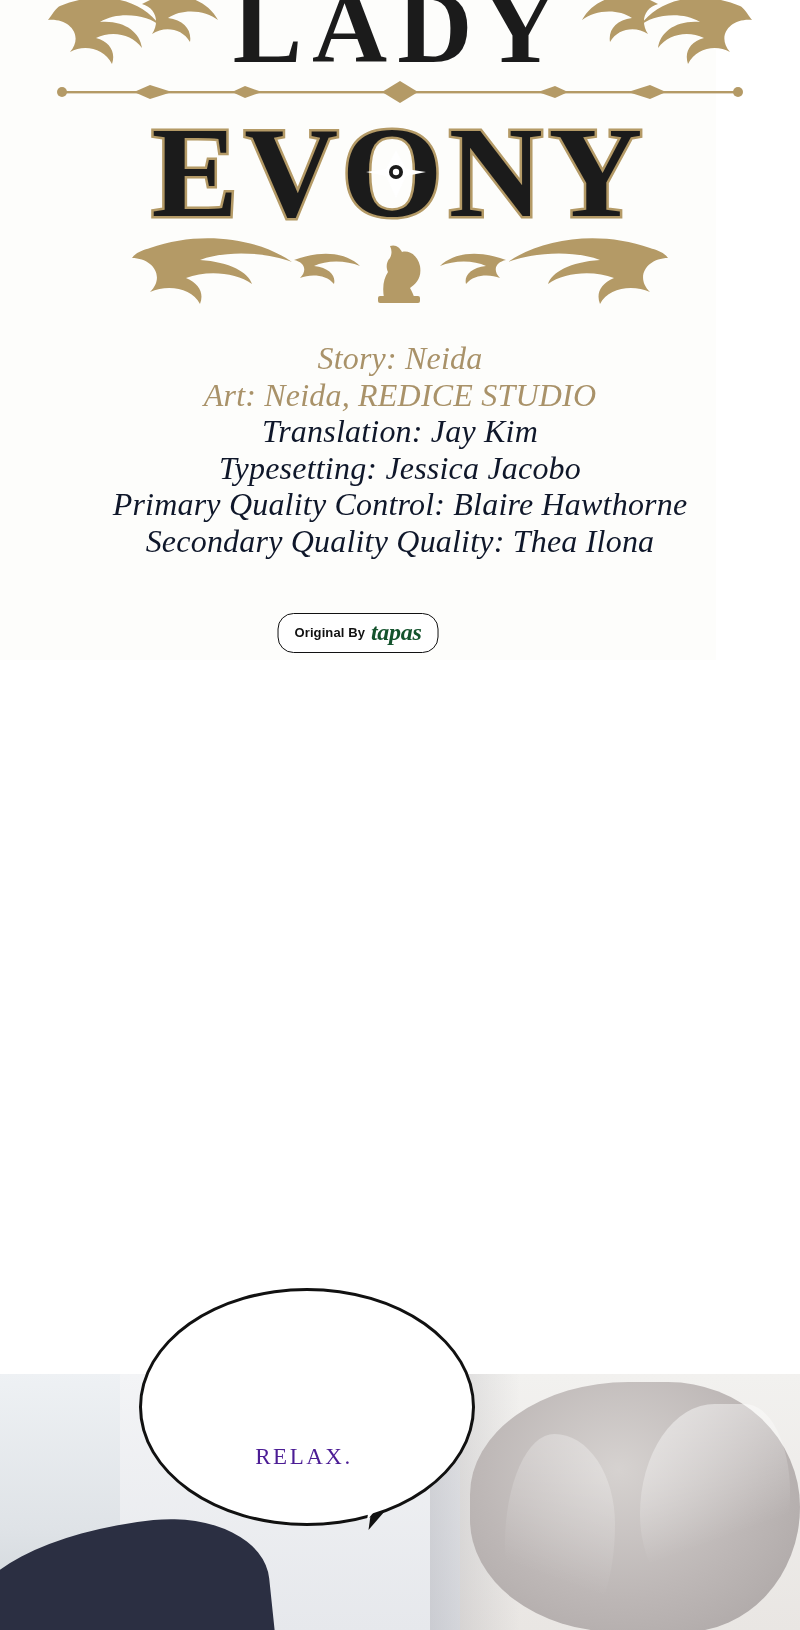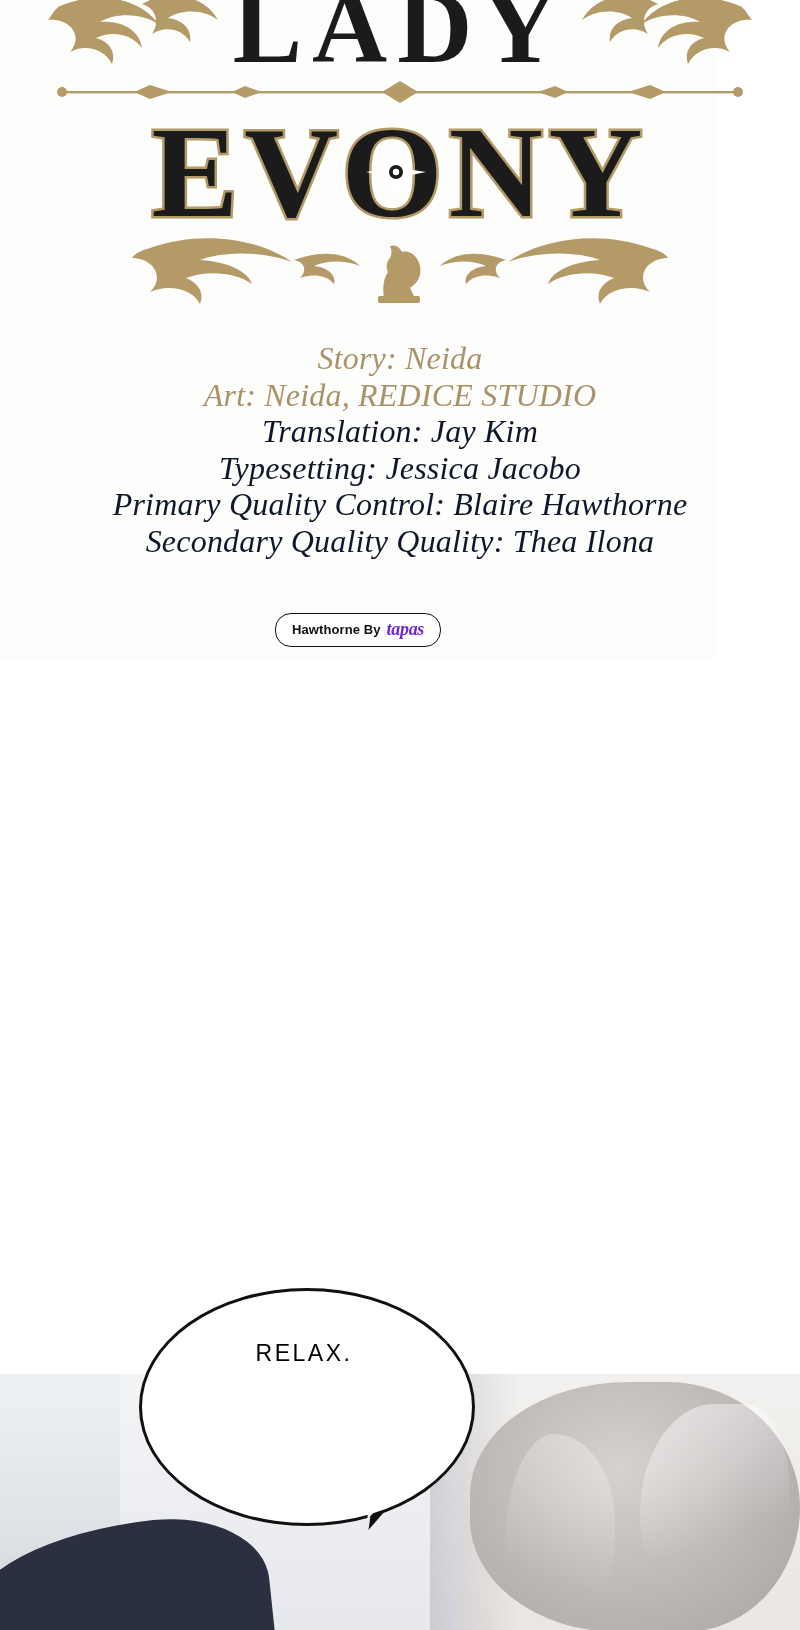--- a/index.html
+++ b/index.html
@@ -67,24 +67,24 @@
   }
   .tapas-text-small {
     font-family: "Liberation Sans", sans-serif;
     font-size: 13px;
     font-weight: 700;
     color: #111111;
     letter-spacing: 0.1px;
   }
   .tapas-wordmark {
     font-family: "Liberation Serif", serif;
-    font-size: 18px;
+    font-size: 24px;
     font-weight: 700;
     font-style: italic;
-    color: #6d28d9;
+    color: #14532d;
     letter-spacing: -0.3px;
   }
 
   
   .gap-panel {
     position: absolute;
     top: 660px;
     left: 0;
     width: 800px;
     height: 714px;
@@ -199,27 +199,27 @@
     height: 0;
     border-left: 20px solid #ffffff;
     border-top: 10px solid transparent;
     border-bottom: 34px solid transparent;
     z-index: 6;
     transform: rotate(8deg);
   }
   .bubble-text {
     position: absolute;
     left: 139px;
-    top: 1340px;
+    top: 1444px;
     width: 330px;
     text-align: center;
-    font-family: Liberation Sans, sans-serif;
+    font-family: Liberation Serif, serif;
     font-size: 23px;
     letter-spacing: 2.5px;
-    color: #000000;
+    color: #4c1d95;
     z-index: 7;
   }
 </style>
 </head>
 <body>
 
 <div class="page">
 
   <div class="logo-wrap">
     <svg class="logo-svg" width="800" height="330" viewBox="0 0 800 330" xmlns="http://www.w3.org/2000/svg">
@@ -271,21 +271,21 @@
   <div class="credits">
     <div class="credit-line gold">Story: Neida</div>
     <div class="credit-line gold">Art: Neida, REDICE STUDIO</div>
     <div class="credit-line navy">Translation: Jay Kim</div>
     <div class="credit-line navy">Typesetting: Jessica Jacobo</div>
     <div class="credit-line navy">Primary Quality Control: Blaire Hawthorne</div>
     <div class="credit-line navy">Secondary Quality Quality: Thea Ilona</div>
   </div>
 
   <div class="tapas-badge">
-    <span class="tapas-text-small">Hawthorne By</span>
+    <span class="tapas-text-small">Original By</span>
     <span class="tapas-wordmark">tapas</span>
   </div>
 
   <div class="gap-panel"></div>
 
   <div class="comic-panel">
     <div class="art-bg-left"></div>
     <div class="art-bg-mid"></div>
     <div class="art-bg-right"></div>
     <div class="art-shadow"></div>

